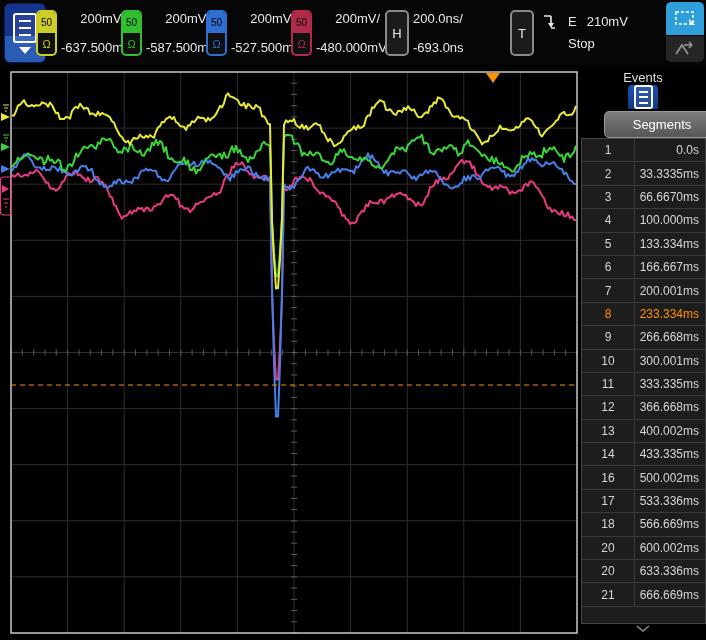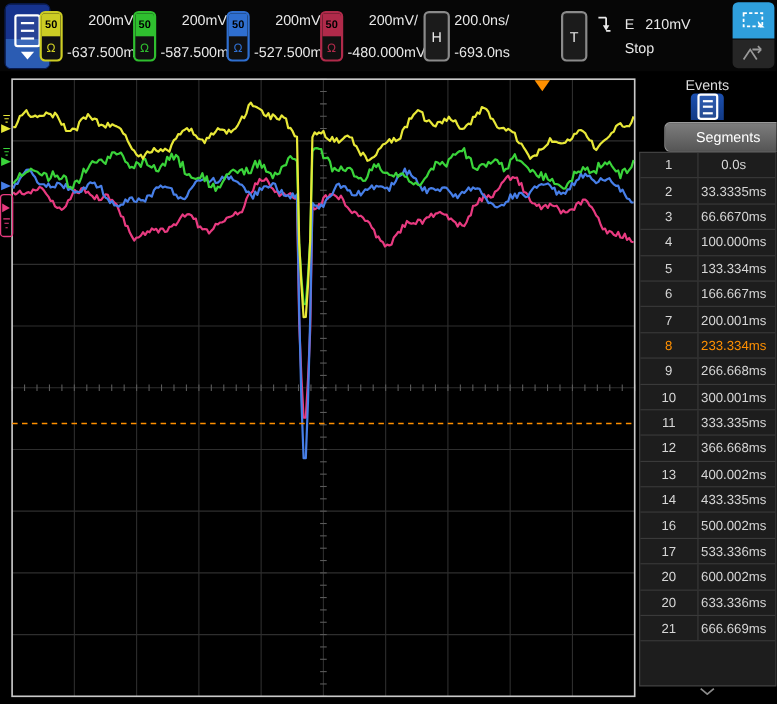--- a/index.html
+++ b/index.html
@@ -13,21 +13,21 @@
     border:1px solid #0a1f5c;display:flex;flex-direction:column;align-items:center;justify-content:center;}
   .list-icon{width:20px;height:26px;border:2px solid #fff;border-radius:3px;
     display:flex;flex-direction:column;justify-content:space-evenly;align-items:center;background:rgba(255,255,255,.08);}
   .list-icon i{display:block;width:12px;height:2px;background:#fff;}
   .menu-caret{width:0;height:0;border-left:6px solid transparent;border-right:6px solid transparent;
     border-top:7px solid #fff;margin-top:4px;}
 
   .chgroup{position:absolute;top:10px;display:flex;gap:4px;}
   .chbadge{width:17px;height:42px;border:2px solid var(--c);border-radius:5px;overflow:hidden;
     display:flex;flex-direction:column;background:#101010;}
-  .chbadge .imp{flex:1;background:var(--c);color:#000;font-size:10px;font-weight:bold;
+  .chbadge .imp{flex:1;background:var(--c);color:#000;font-size:10px;font-weight:normal;
     display:flex;align-items:center;justify-content:center;}
   .chbadge .ohm{flex:1;color:var(--c);font-size:11px;display:flex;align-items:center;justify-content:center;}
   .chtxt{width:64px;display:flex;flex-direction:column;justify-content:space-between;
     text-align:right;font-size:13px;padding:1px 0;}
   .ch1{--c:#cdcd24;} .ch2{--c:#2fbf2f;} .ch3{--c:#2f6fd0;} .ch4{--c:#b02a4a;}
 
   .hbadge{width:20px;height:42px;border:2px solid #8a8a8a;border-radius:5px;background:#1b1b1b;
     color:#e8e8e8;font-size:13px;display:flex;align-items:center;justify-content:center;}
   .htxt{width:70px;display:flex;flex-direction:column;justify-content:space-between;
     text-align:left;font-size:13px;padding:1px 0;}
@@ -57,21 +57,21 @@
   .ev-menu-btn .list-icon i{width:9px;}
   .seg-btn{position:absolute;left:4px;top:46px;width:114px;height:25px;border-radius:5px;
     background:linear-gradient(#7d7d7d,#565656);border:1px solid #9a9a9a;color:#fff;
     font-size:13px;display:flex;align-items:center;justify-content:center;margin-left:20px;}
   .seg-table{position:absolute;left:1px;top:73px;width:123px;height:484px;background:#1d1d1d;
     border:1px solid #454545;overflow:hidden;}
   .seg-row{display:flex;height:23.4px;border-bottom:1px solid #3a3a3a;font-size:12px;color:#d6d6d6;
     align-items:center;box-sizing:border-box;}
   .seg-row .c-n{width:52px;text-align:center;border-right:1px solid #3a3a3a;align-self:stretch;
     display:flex;align-items:center;justify-content:center;}
-  .seg-row .c-t{flex:1;text-align:center;padding-right:6px;}
+  .seg-row .c-t{flex:1;text-align:right;padding-right:6px;}
   .seg-row.sel{color:#ff9000;}
   .ev-chevron{position:absolute;left:0;top:560px;width:126px;display:flex;justify-content:center;}
 </style>
 </head>
 <body>
 
 <div class="toolbar">
 
   <div class="menu-btn">
     <span class="list-icon">
@@ -404,20 +404,24 @@
       </div>
       <div class="seg-row">
         <div class="c-n">16</div>
         <div class="c-t">500.002ms</div>
       </div>
       <div class="seg-row">
         <div class="c-n">17</div>
         <div class="c-t">533.336ms</div>
       </div>
       <div class="seg-row">
+        <div class="c-n">18</div>
+        <div class="c-t">566.669ms</div>
+      </div>
+      <div class="seg-row">
         <div class="c-n">20</div>
         <div class="c-t">600.002ms</div>
       </div>
       <div class="seg-row">
         <div class="c-n">20</div>
         <div class="c-t">633.336ms</div>
       </div>
       <div class="seg-row">
         <div class="c-n">21</div>
         <div class="c-t">666.669ms</div>

